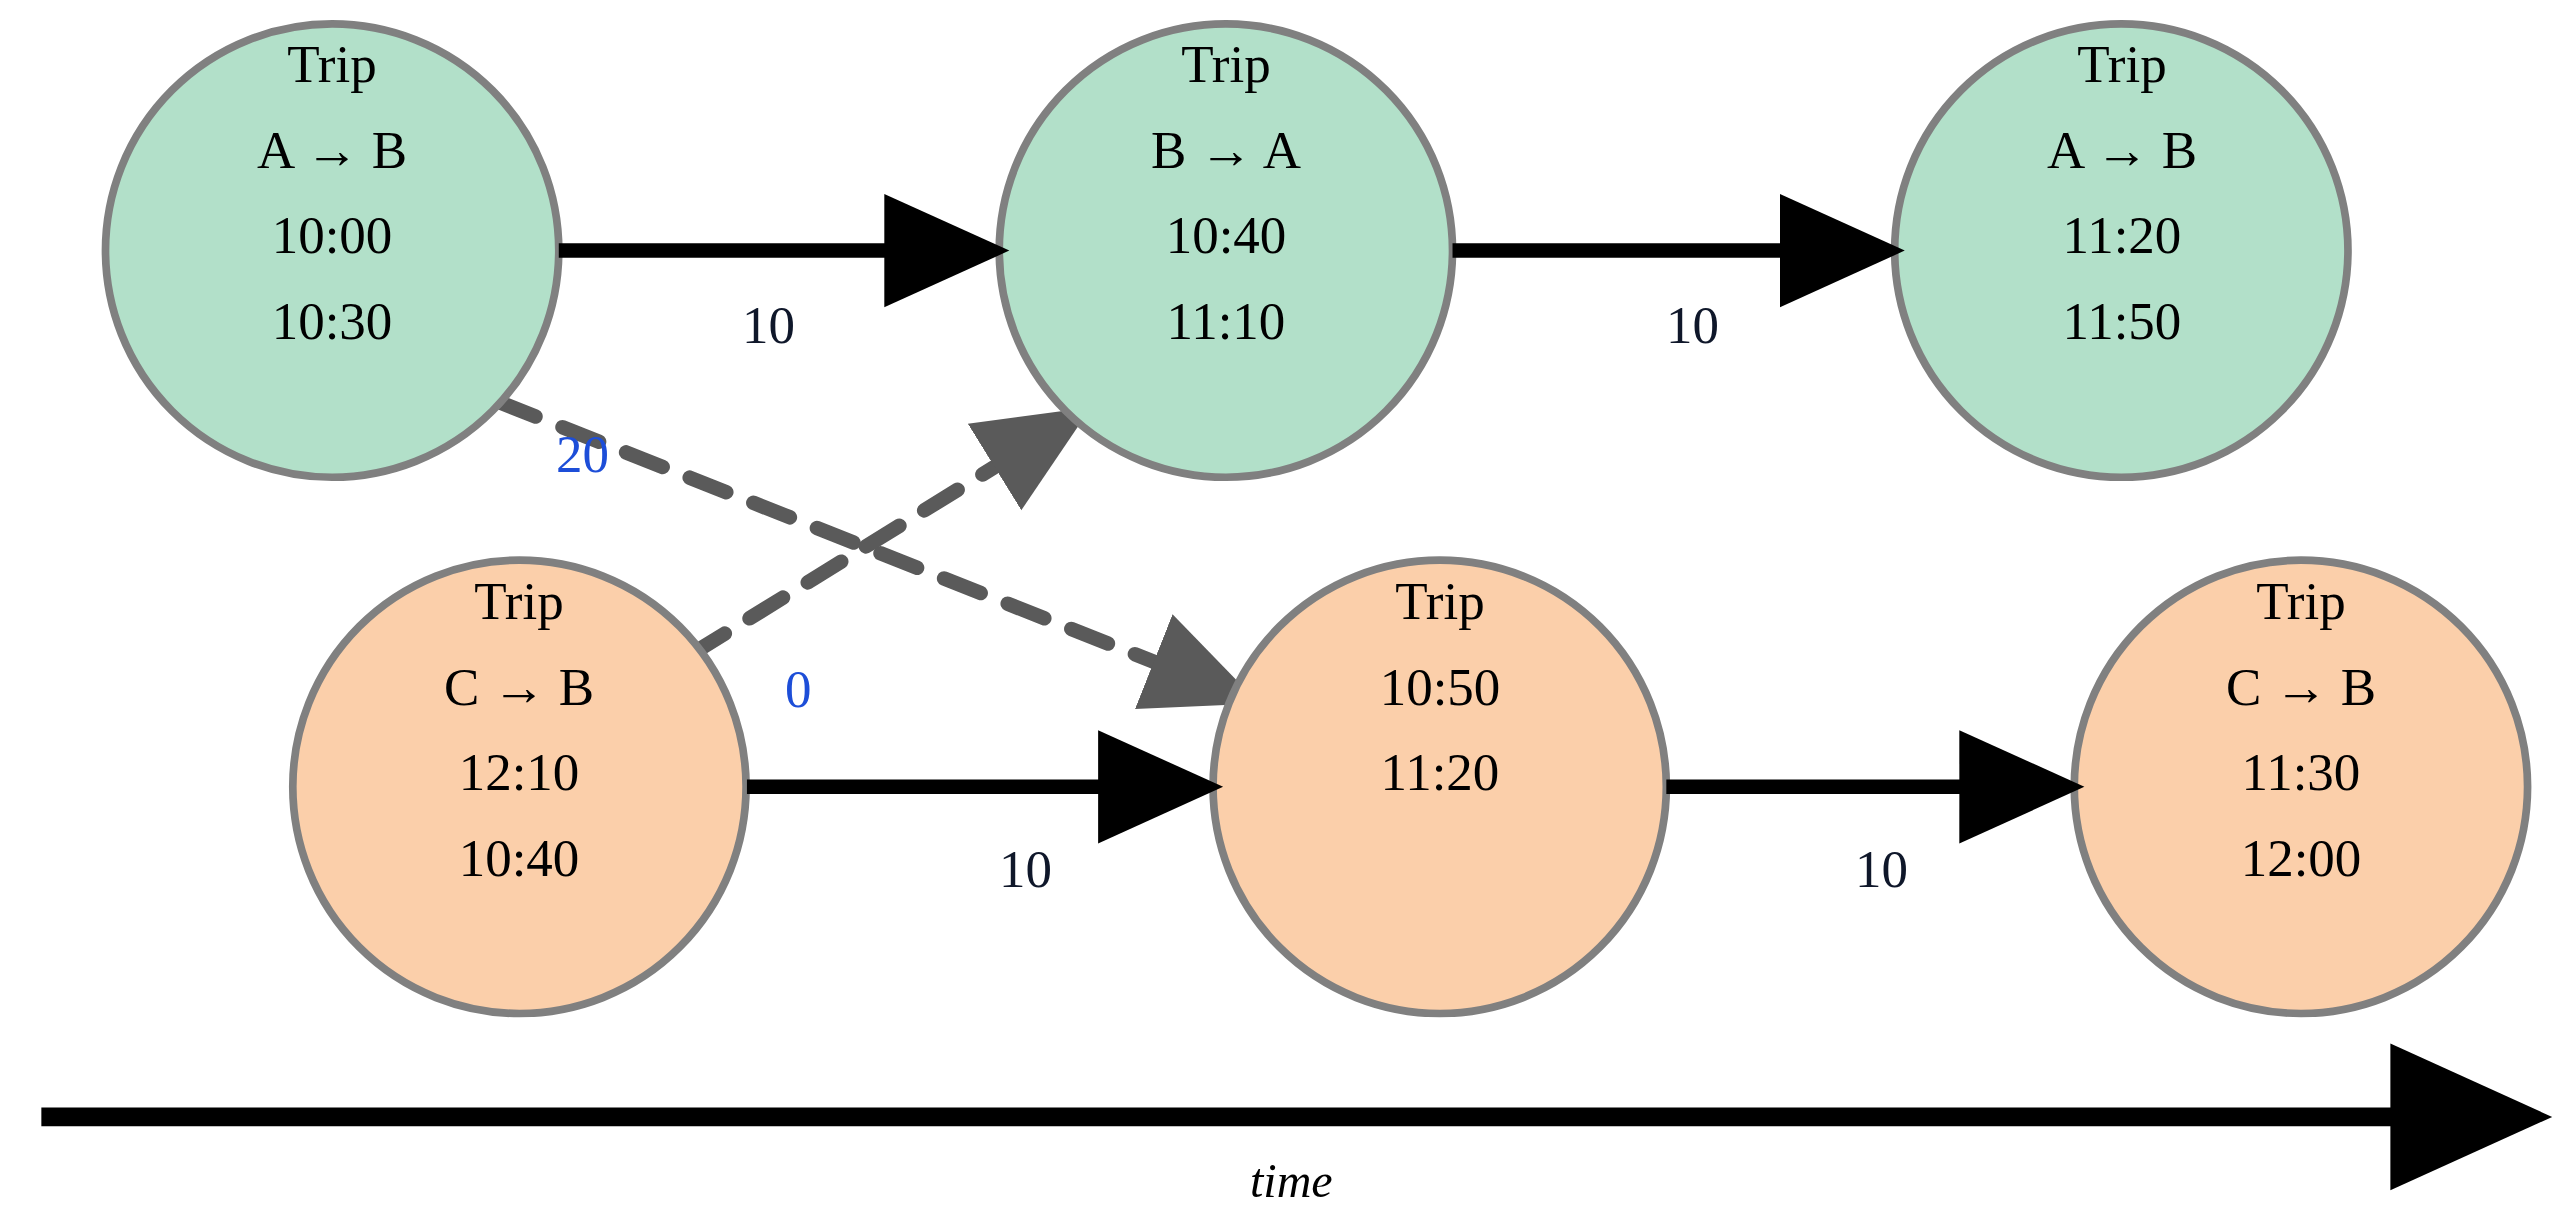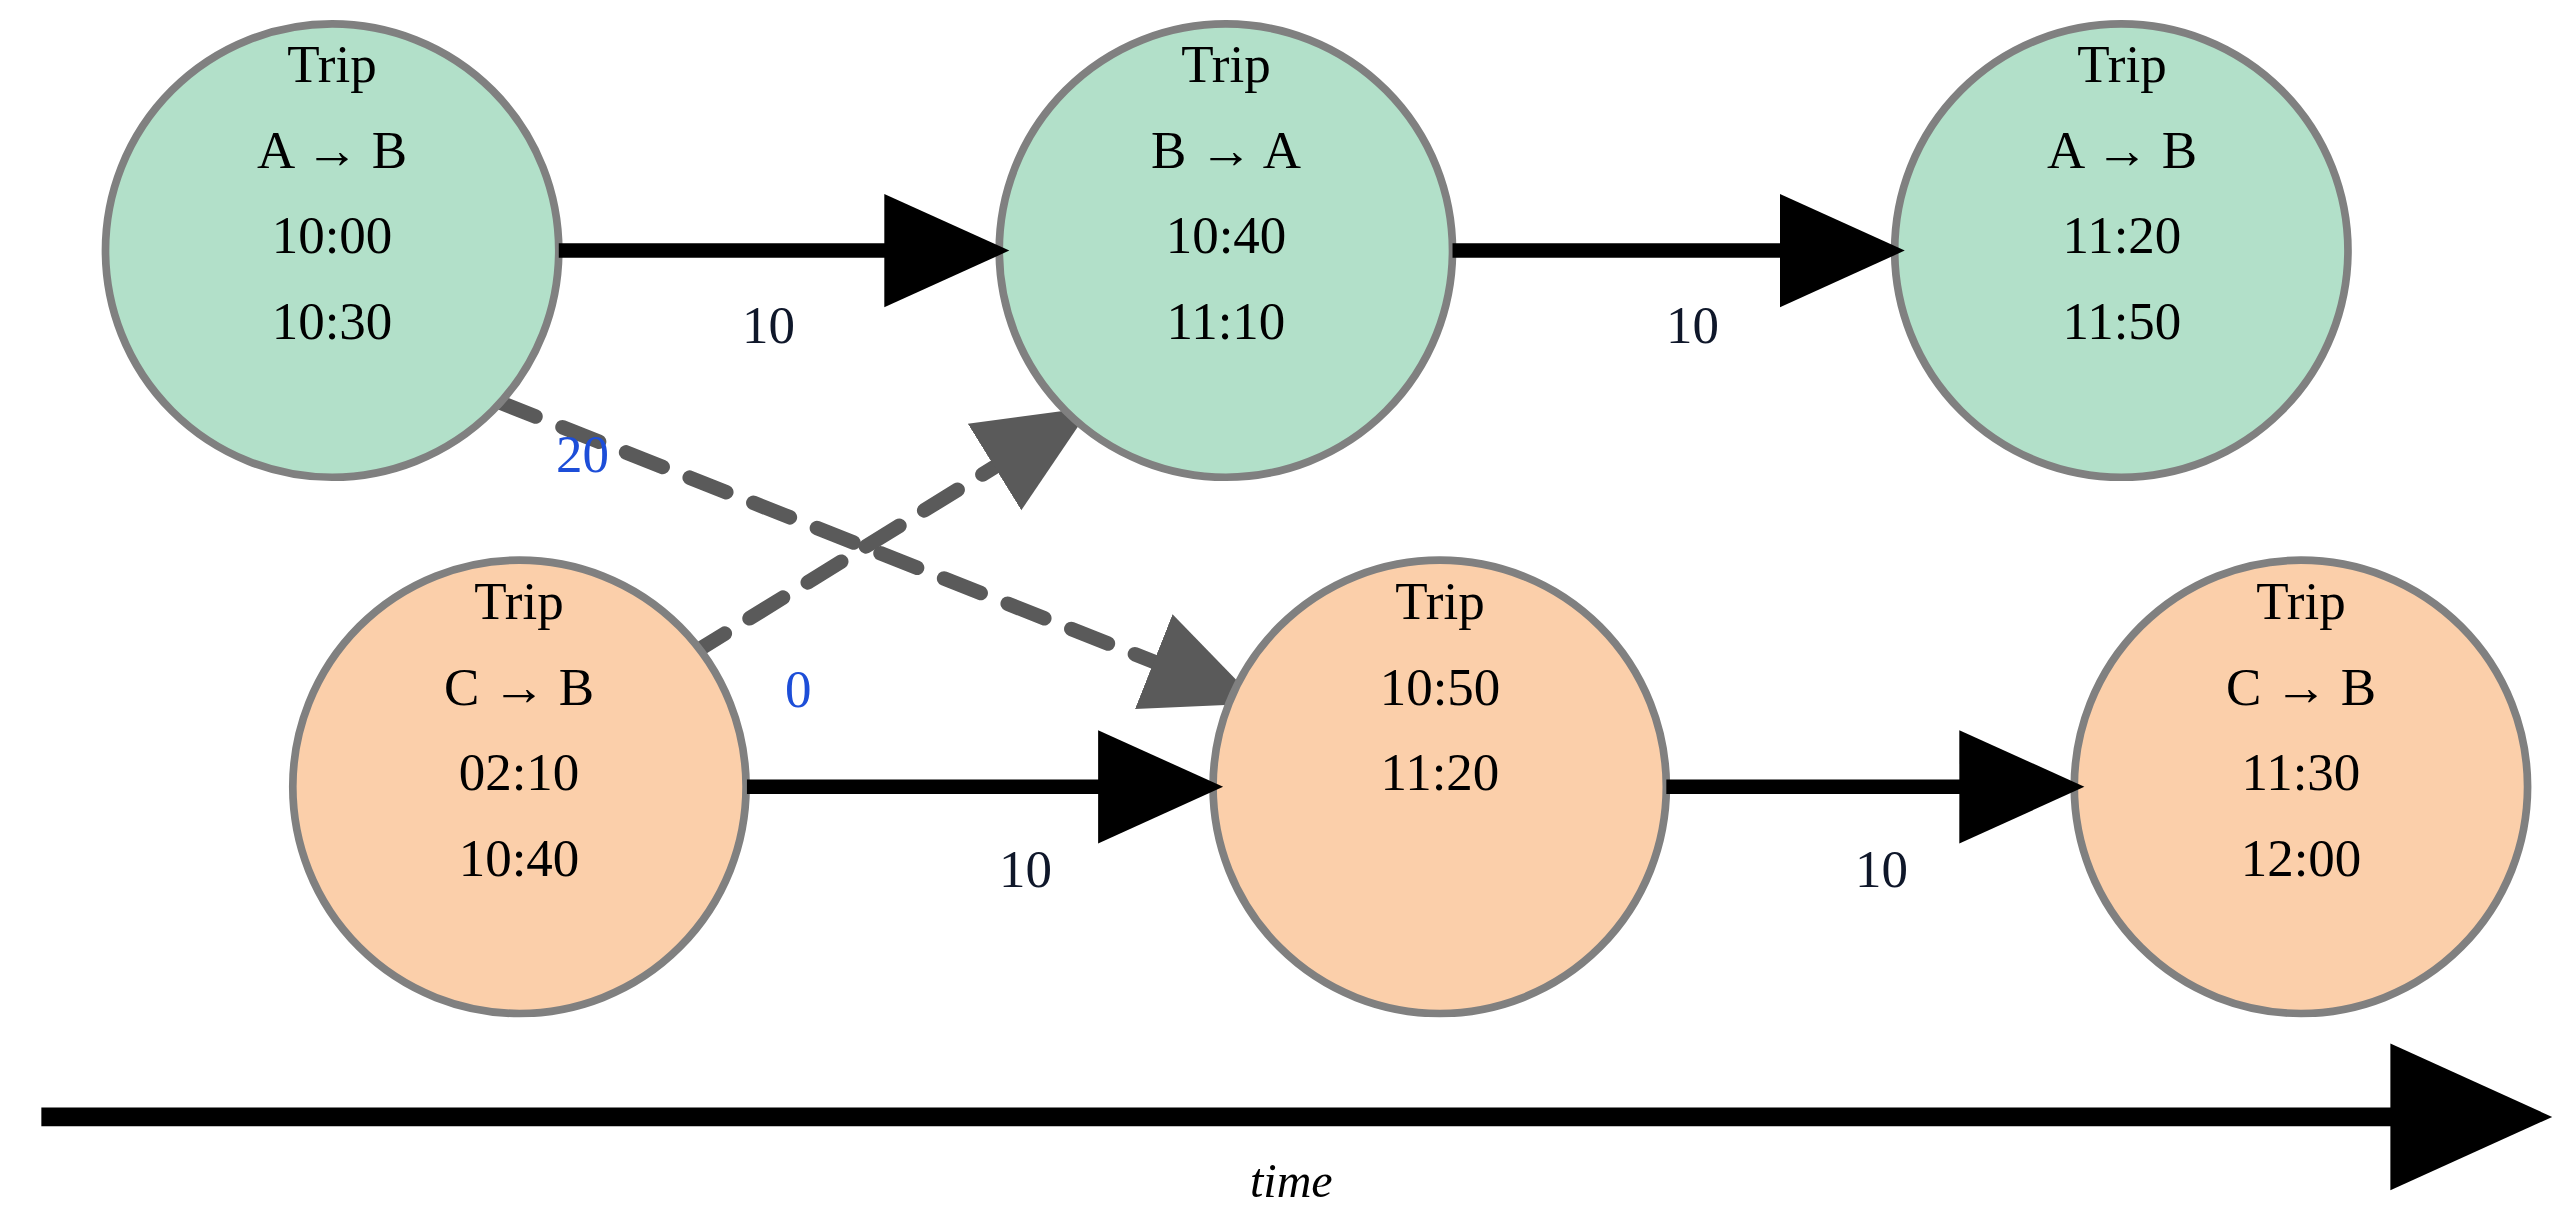--- a/index.html
+++ b/index.html
@@ -126,21 +126,21 @@
   <div class="node-label" style="left:1897px; top:38px; width:428px;">
     <span class="row">Trip</span>
     <span class="row">A → B</span>
     <span class="row">11:20</span>
     <span class="row">11:50</span>
   </div>
 
   <div class="node-label" style="left:294px; top:575px; width:428px;">
     <span class="row">Trip</span>
     <span class="row">C → B</span>
-    <span class="row">02:10</span>
+    <span class="row">12:10</span>
     <span class="row">10:40</span>
   </div>
 
   <div class="node-label" style="left:1215px; top:575px; width:428px;">
     <span class="row">Trip</span>
     <span class="row">10:50</span>
     <span class="row">11:20</span>
   </div>
 
   <div class="node-label" style="left:2076px; top:575px; width:428px;">

